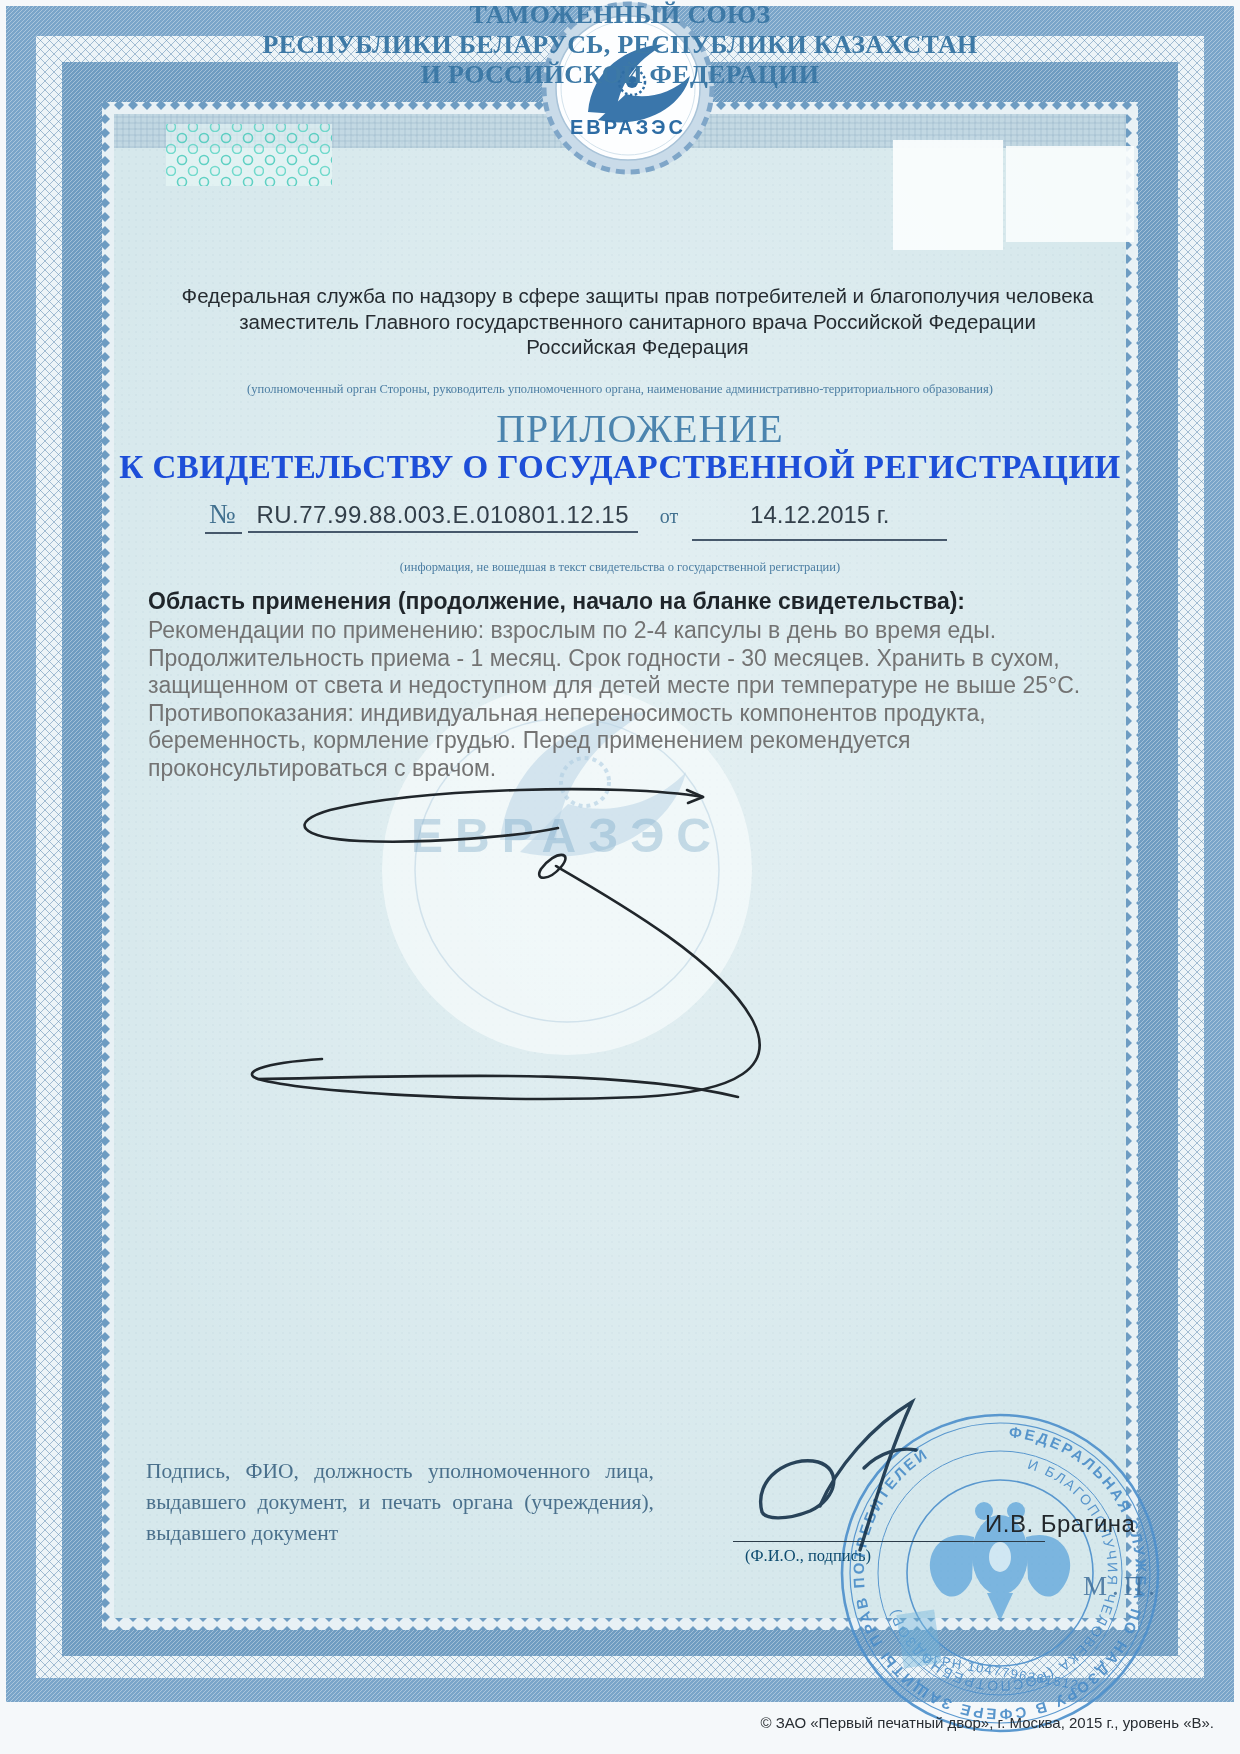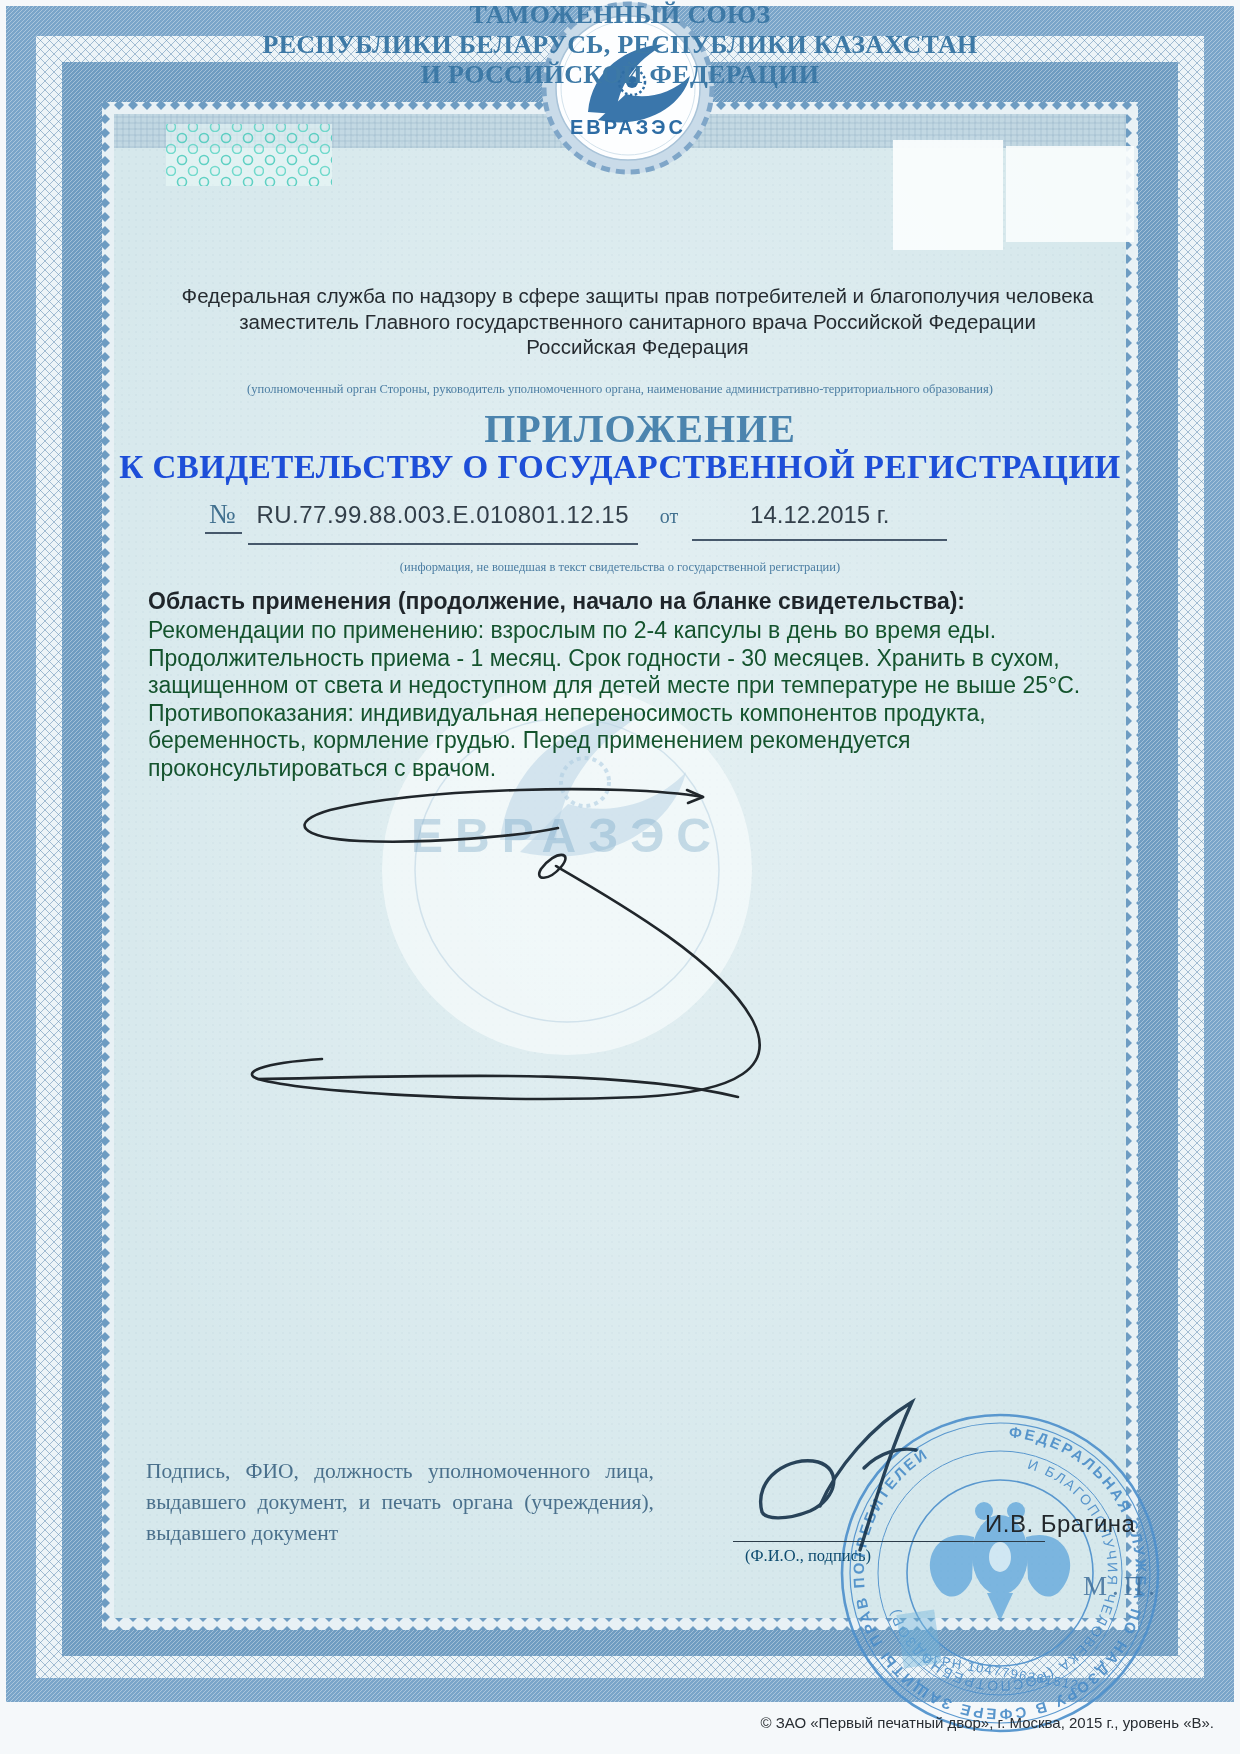--- a/index.html
+++ b/index.html
@@ -13,44 +13,44 @@
 
   .hdr-union{left:0;right:0;top:190;text-align:center;
     font-family:"Liberation Serif", serif;font-weight:bold;
     font-size:26px;line-height:30px;color:#3d79a6;letter-spacing:.3px;}
   .hdr-auth{left:0;right:0;top:283px;text-align:center;
     font-size:20.5px;line-height:25.5px;color:#262c31;padding-left:35px;}
   .hdr-note{left:0;right:0;top:382px;text-align:center;
     font-family:"Liberation Serif", serif;font-size:12.5px;color:#4b7da2;}
 
   .title1{left:0;right:0;top:405px;text-align:center;
-    font-family:"Liberation Serif", serif;font-weight:bold;
+    font-family:"Liberation Serif", serif;font-weight:normal;
     font-size:40px;color:#4b84ae;letter-spacing:1px;padding-left:40px;}
   .title2{left:0;right:0;top:449px;text-align:center;
     font-family:"Liberation Serif", serif;font-weight:bold;
     font-size:33px;color:#1d4ed8;letter-spacing:.5px;}
 
   .reg-row{left:205px;top:498px;display:flex;align-items:baseline;z-index:2;position:absolute;}
   .reg-no{font-family:"Liberation Serif", serif;font-size:28px;color:#41708f;
     border-bottom:2px solid #46586b;padding:0 6px 2px 4px;}
   .reg-num-line{display:inline-block;width:390px;text-align:center;
-    border-bottom:2px solid #46586b;padding-bottom:14px;margin-left:6px;
+    border-bottom:2px solid #46586b;padding-bottom:2px;margin-left:6px;
     font-size:24px;color:#333f4a;letter-spacing:.5px;}
   .reg-ot{font-family:"Liberation Serif", serif;font-size:20px;color:#41708f;margin:0 14px 0 22px;}
   .reg-date-line{display:inline-block;width:255px;text-align:center;
     border-bottom:2px solid #46586b;padding-bottom:10px;
     font-size:24px;color:#333f4a;}
 
   .info-note{left:0;right:0;top:560px;text-align:center;
     font-family:"Liberation Serif", serif;font-size:12.5px;color:#4b7da2;}
 
   .scope-heading{left:148px;top:588px;width:950px;
     font-size:23px;font-weight:bold;color:#1f252a;}
   .scope-par{left:148px;top:617px;width:945px;
-    font-size:23px;line-height:27.5px;color:#14532d;}
+    font-size:23px;line-height:27.5px;color:#737373;}
 
   .left-caption{left:146px;top:1456px;width:508px;text-align:justify;
     font-family:"Liberation Serif", serif;font-size:21.5px;line-height:31px;color:#4a708c;}
 
   .signer-name{left:985px;top:1510px;font-size:24px;color:#22272b;letter-spacing:.5px;}
   .sig-line{left:733px;top:1541px;width:312px;border-top:1.6px solid #2c3c49;height:0;}
   .line-caption{left:745px;top:1546px;width:290px;text-align:left;
     font-family:"Liberation Serif", serif;font-size:16.5px;color:#0c4a6e;}
   .seal-mark{left:1083px;top:1571px;font-family:"Liberation Serif", serif;
     font-size:27px;color:#3f6f9b;letter-spacing:5px;opacity:.85;}

